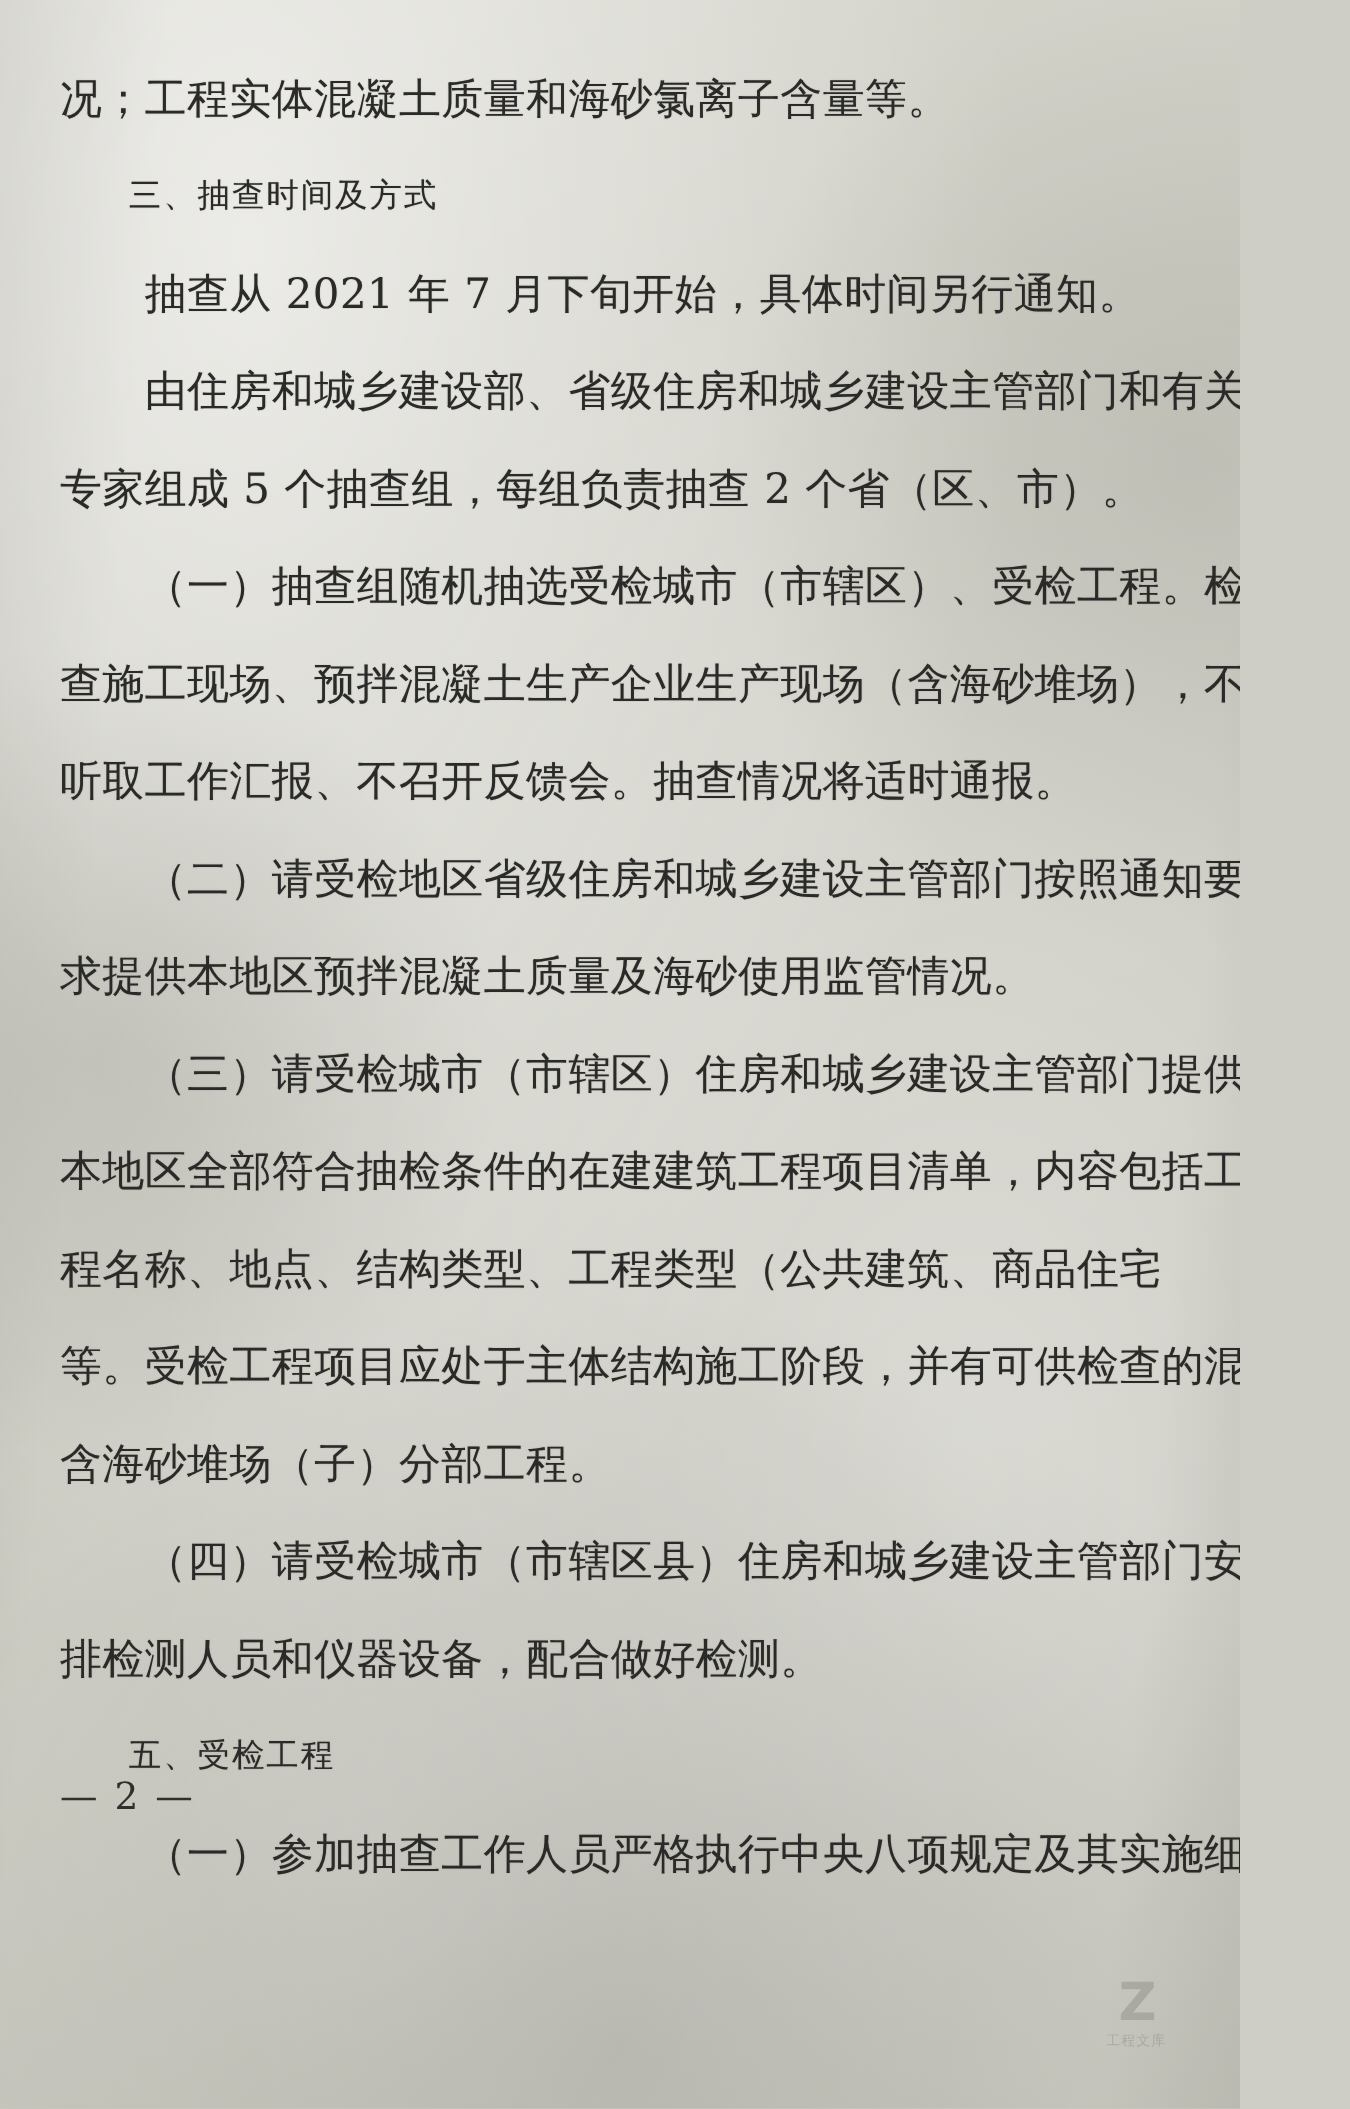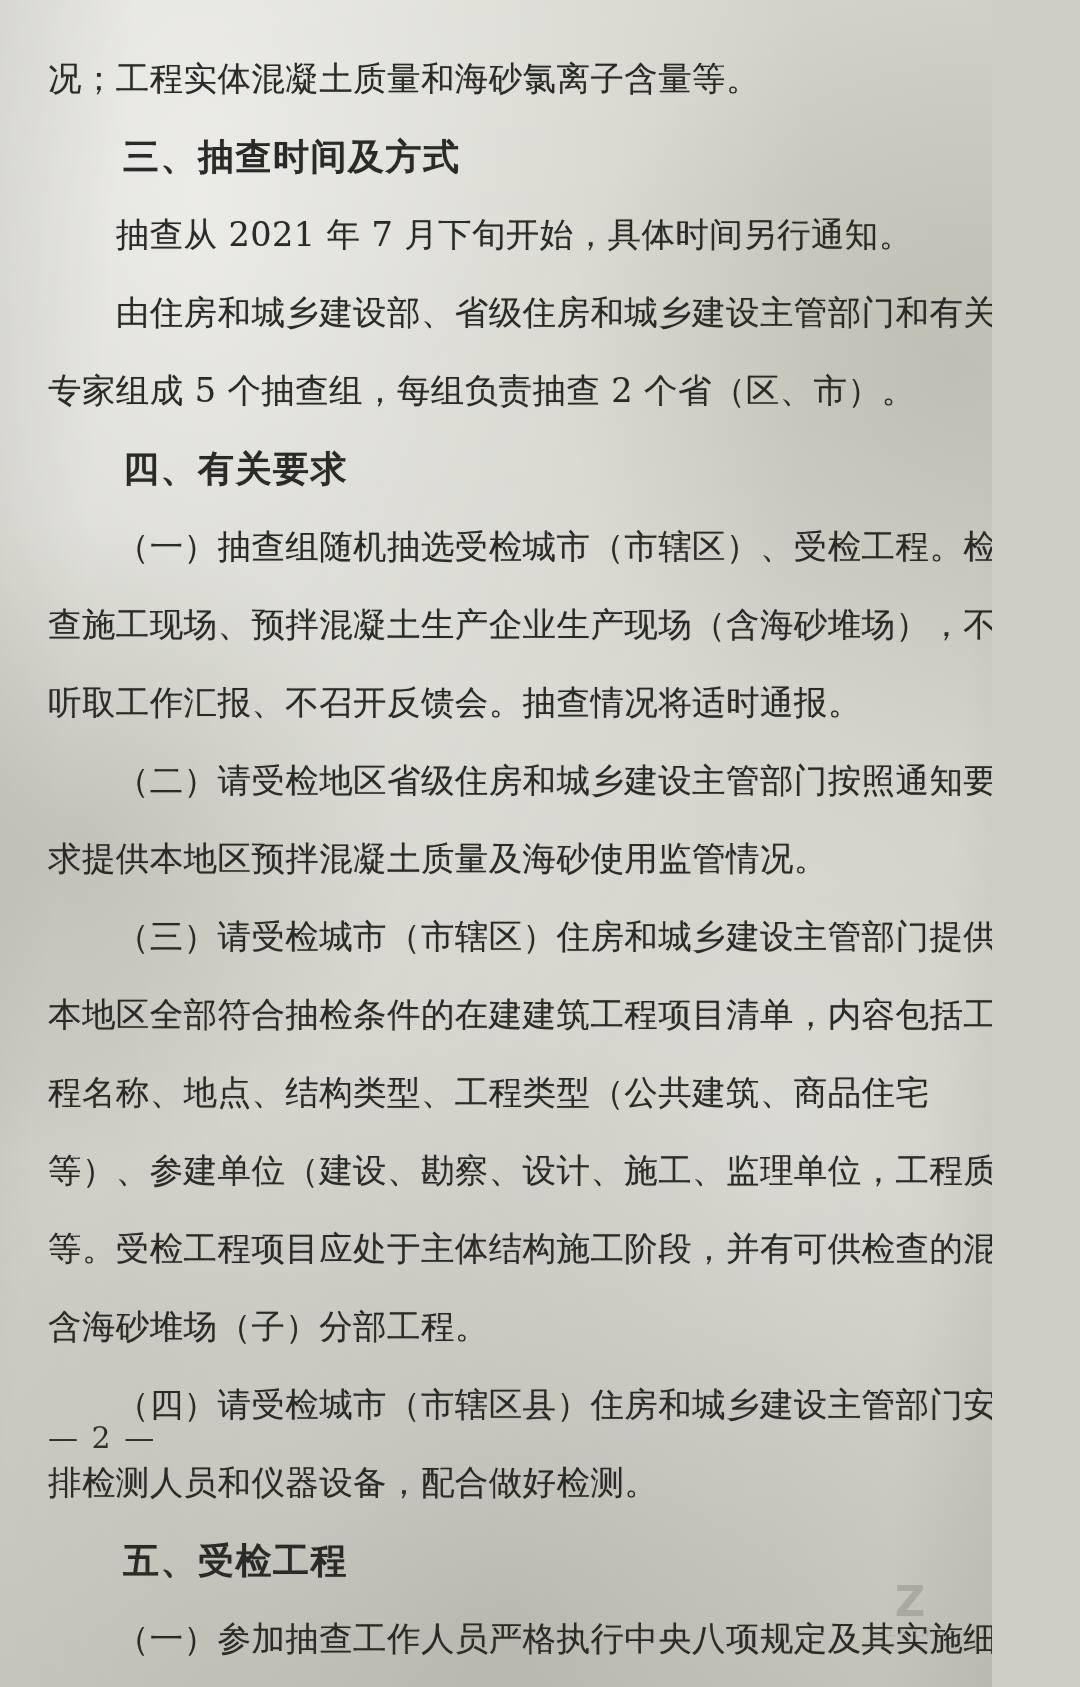--- a/index.html
+++ b/index.html
@@ -58,24 +58,24 @@
   p.heading {
     margin: 0;
     color: #2a2a28;
     font-size: 33.5px;
     line-height: 78px;
     letter-spacing: 0.4px;
     white-space: pre;
     text-shadow: 0 0 1px rgba(60,58,54,0.35);
   }
   p.heading {
-    font-weight: bold;
+    font-weight: normal;
     font-family: "DejaVu Sans", "Liberation Sans", sans-serif;
     letter-spacing: 1.5px;
-    font-size: 36px;
+    font-size: 26px;
   }
 
   .page-number {
     position: absolute;
     left: 48px;
     top: 1420px;
     font-size: 30px;
     color: #2f2f2c;
     letter-spacing: 2px;
     z-index: 2;
@@ -111,30 +111,28 @@
 <body>
 
 <div id="page">
 
   <div id="content">
     <p class="body-line">况；工程实体混凝土质量和海砂氯离子含量等。</p>
     <p class="heading">　　三、抽查时间及方式</p>
     <p class="body-line">　　抽查从 2021 年 7 月下旬开始，具体时间另行通知。</p>
     <p class="body-line">　　由住房和城乡建设部、省级住房和城乡建设主管部门和有关</p>
     <p class="body-line">专家组成 5 个抽查组，每组负责抽查 2 个省（区、市）。</p>
-    <p class="heading">　　四、有关要求</p>
     <p class="body-line">　　（一）抽查组随机抽选受检城市（市辖区）、受检工程。检</p>
     <p class="body-line">查施工现场、预拌混凝土生产企业生产现场（含海砂堆场），不</p>
     <p class="body-line">听取工作汇报、不召开反馈会。抽查情况将适时通报。</p>
     <p class="body-line">　　（二）请受检地区省级住房和城乡建设主管部门按照通知要</p>
     <p class="body-line">求提供本地区预拌混凝土质量及海砂使用监管情况。</p>
     <p class="body-line">　　（三）请受检城市（市辖区）住房和城乡建设主管部门提供</p>
     <p class="body-line">本地区全部符合抽检条件的在建建筑工程项目清单，内容包括工</p>
     <p class="body-line">程名称、地点、结构类型、工程类型（公共建筑、商品住宅</p>
-    <p class="body-line">等）、参建单位（建设、勘察、设计、施工、监理单位，工程质</p>
     <p class="body-line">等。受检工程项目应处于主体结构施工阶段，并有可供检查的混</p>
     <p class="body-line">含海砂堆场（子）分部工程。</p>
     <p class="body-line">　　（四）请受检城市（市辖区县）住房和城乡建设主管部门安</p>
     <p class="body-line">排检测人员和仪器设备，配合做好检测。</p>
     <p class="heading">　　五、受检工程</p>
     <p class="body-line">　　（一）参加抽查工作人员严格执行中央八项规定及其实施细</p>
   </div>
 
   <div class="page-number">— 2 —</div>
 

